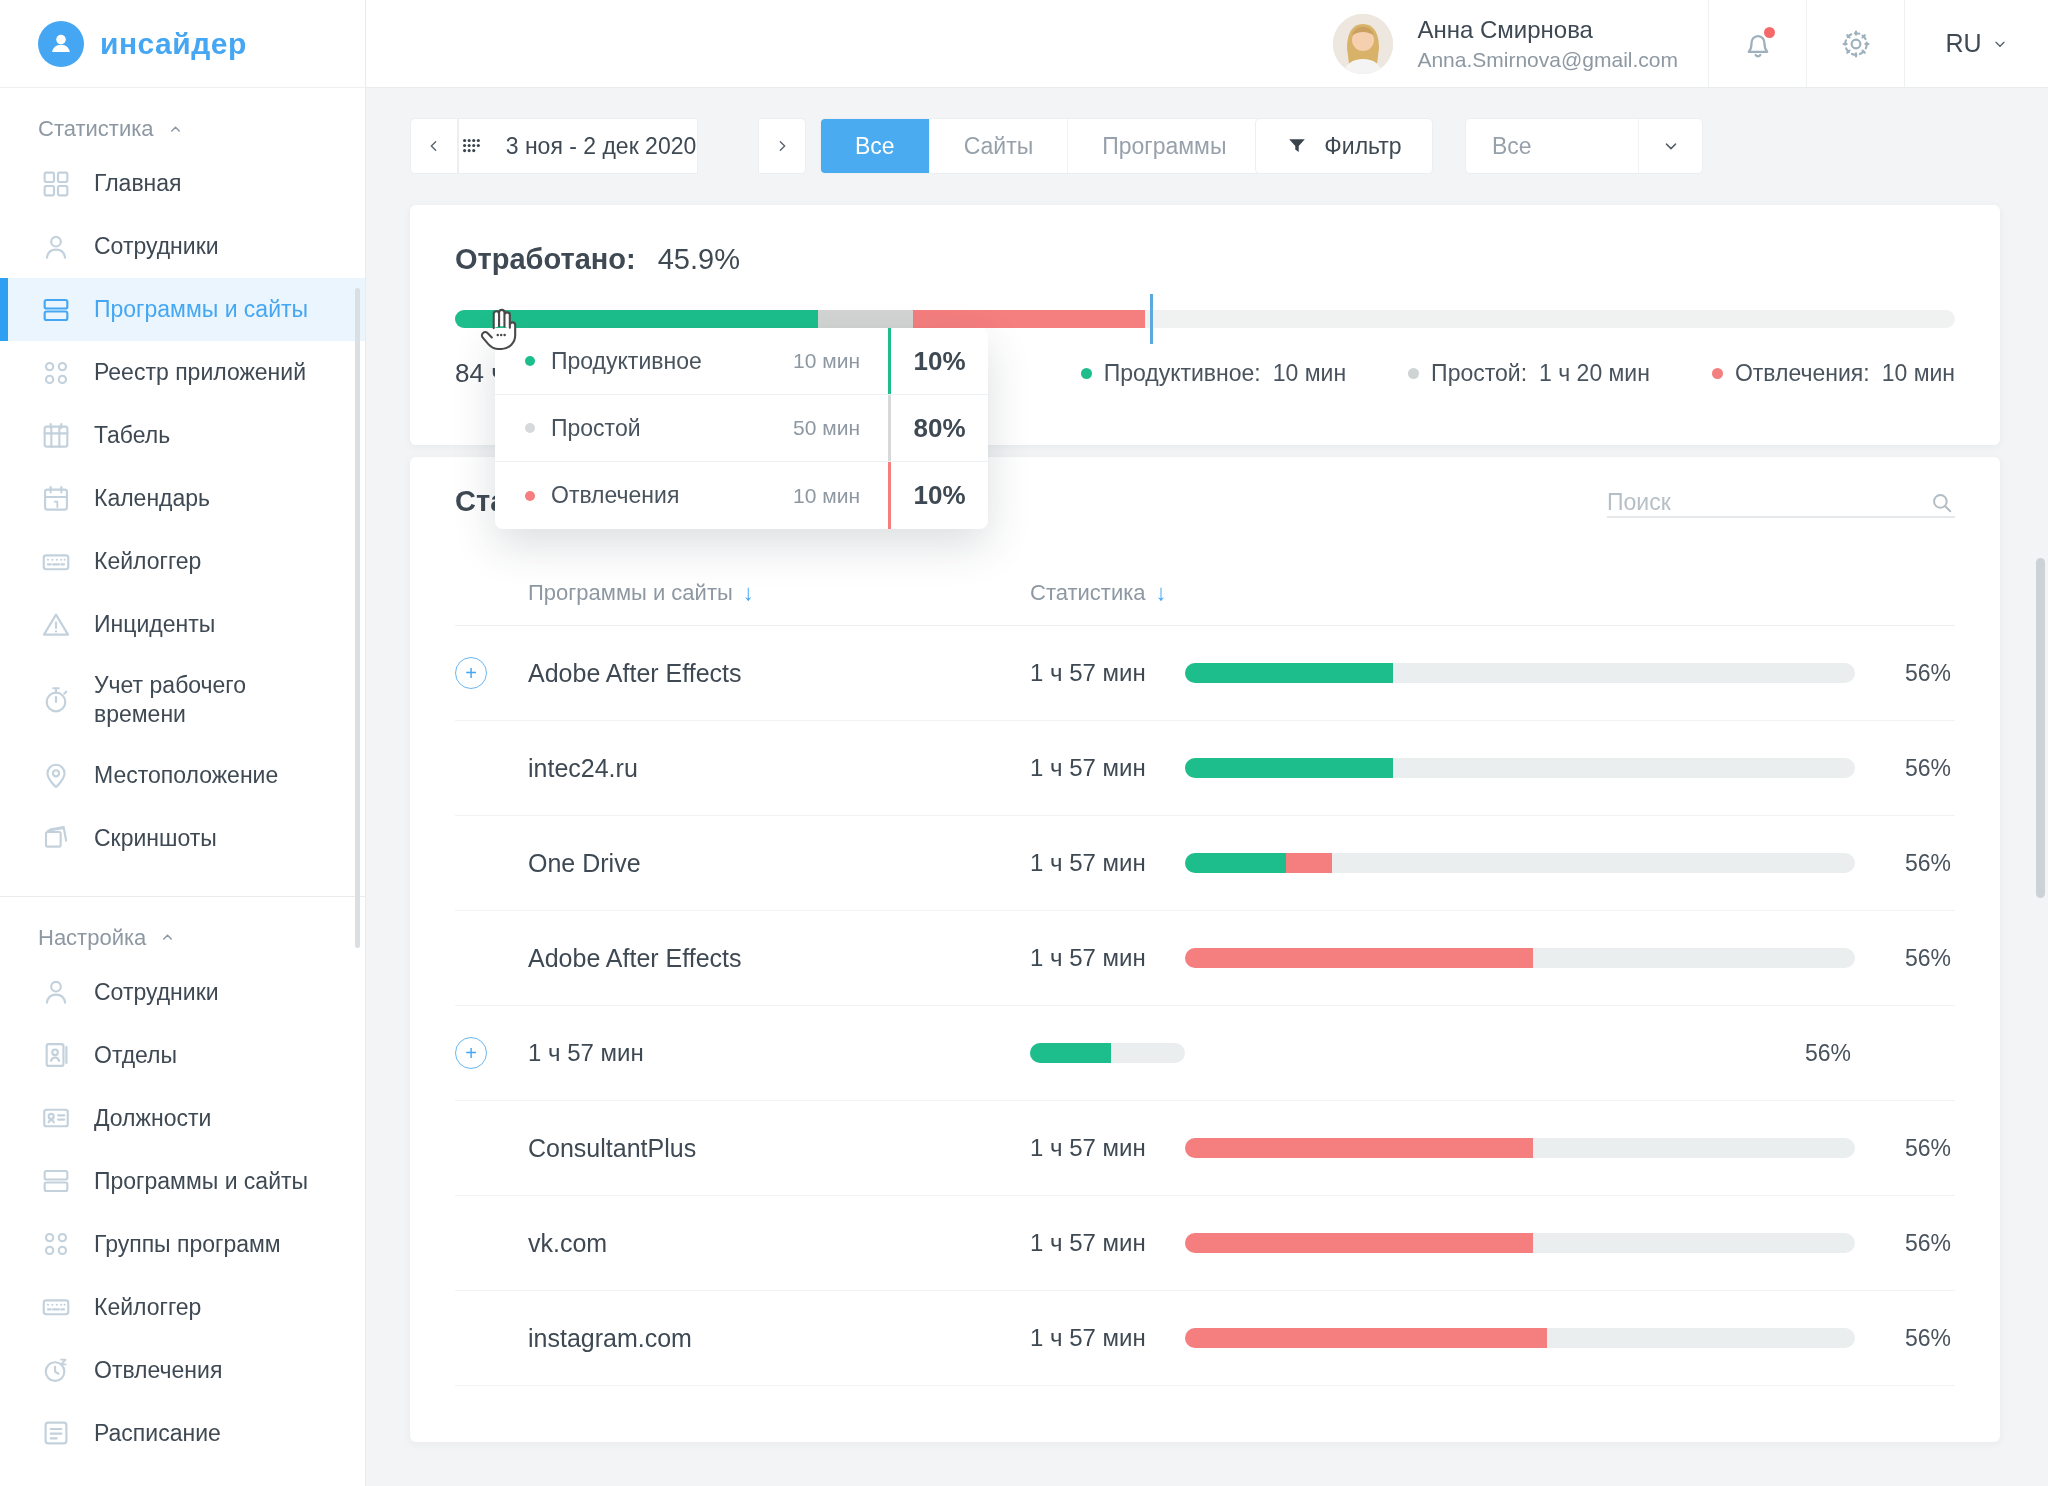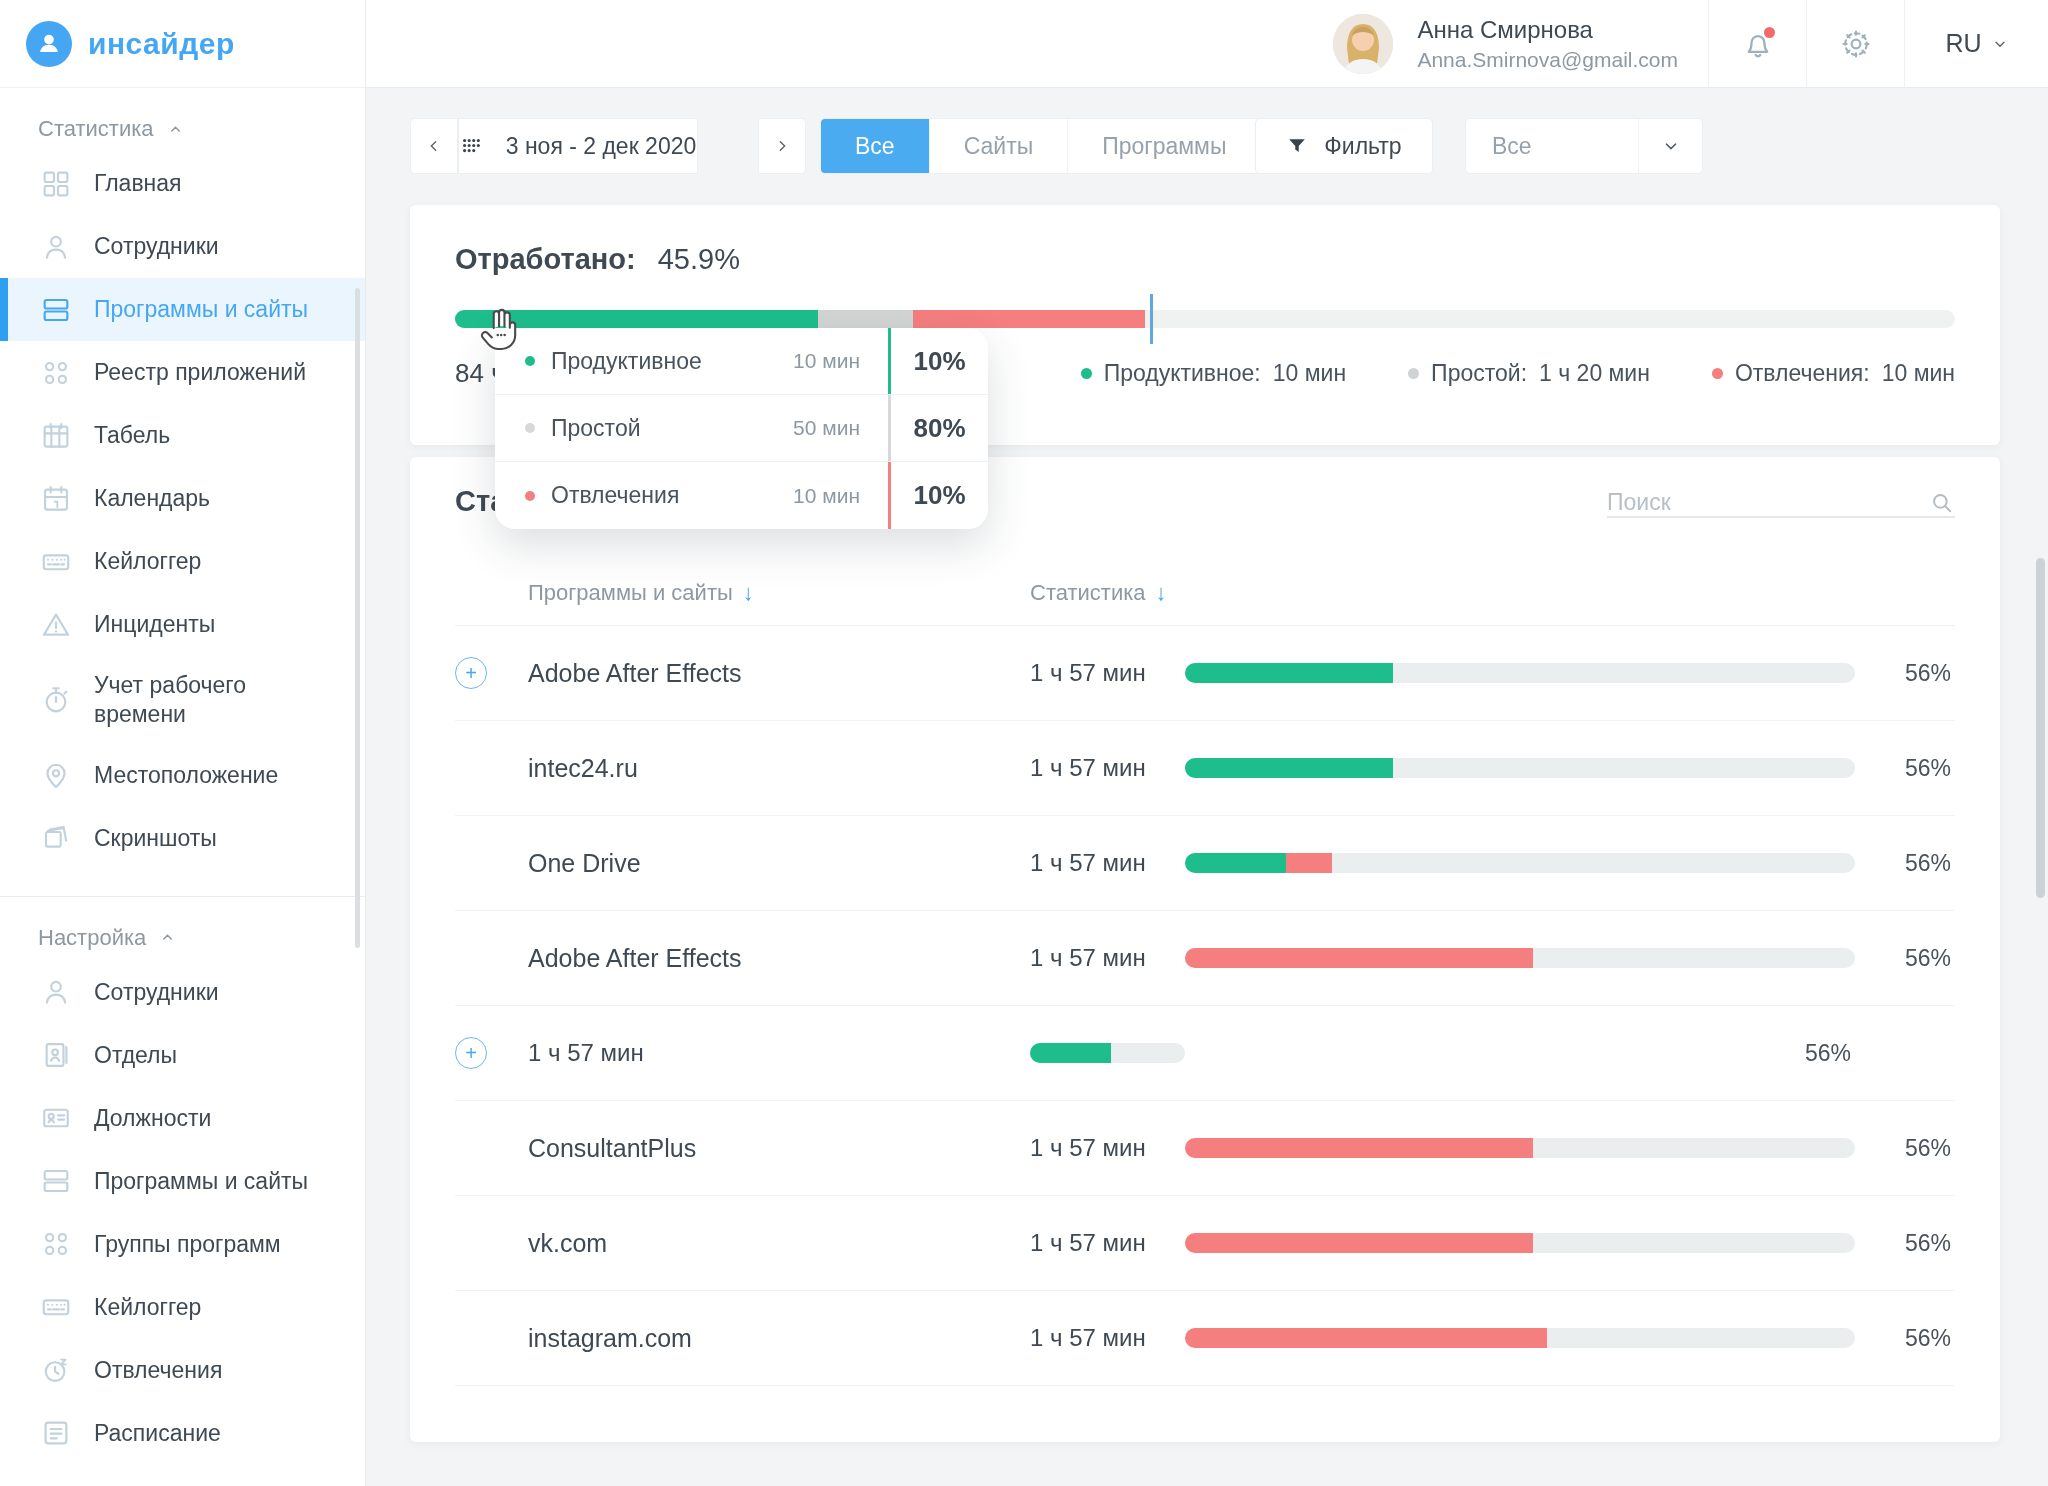--- a/index.html
+++ b/index.html
@@ -5,21 +5,21 @@
   * { margin:0; padding:0; box-sizing:border-box; }
   html,body { width:2048px; height:1486px; overflow:hidden; }
   body {
     font-family:"Liberation Sans", sans-serif;
     background:#f2f4f5; color:#3e4953; position:relative;
     -webkit-font-smoothing:antialiased;
   }
   
   .sidebar { position:absolute; left:0; top:0; width:366px; height:1486px;
     background:#ffffff; border-right:1px solid #e9eced; z-index:5; }
-  .logo-row { height:88px; display:flex; align-items:center; padding-left:26px; gap:16px;
+  .logo-row { height:88px; display:flex; align-items:center; padding-left:38px; gap:16px;
     border-bottom:1px solid #eef1f2; }
   .logo-badge { width:46px; height:46px; border-radius:50%; background:#45a7f3;
     display:flex; align-items:center; justify-content:center; }
   .brand-name { font-size:30px; font-weight:600; color:#45a7f3; letter-spacing:.5px; }
   .side-section { padding-top:28px; }
   .side-section-head { display:flex; align-items:center; gap:14px; padding:0 0 10px 38px;
     font-size:22px; color:#8d98a2; }
   .side-items { list-style:none; }
   .side-item { display:flex; align-items:center; gap:22px; padding:15px 20px 15px 40px;
     font-size:23px; color:#3e4953; cursor:pointer; position:relative; min-height:63px; }
@@ -79,21 +79,21 @@
   .bar-track { position:absolute; inset:0; background:#f0f2f2; border-radius:9px; display:flex; overflow:hidden; }
   .bar-seg { height:100%; }
   .bar-marker { position:absolute; top:-16px; width:3px; height:50px; background:#5da9de; }
   .sum-bottom { margin-top:30px; display:flex; align-items:center; }
   .sum-total { font-size:26px; color:#3e4953; }
   .legend { margin-left:auto; display:flex; gap:62px; }
   .legend-item { display:flex; align-items:center; gap:12px; font-size:23px; color:#49535d; }
   .ldot { width:11px; height:11px; border-radius:50%; }
   
   .tooltip { position:absolute; left:495px; top:328px; width:493px; z-index:30;
-    background:#fff; border-radius:20px; box-shadow:0 16px 44px rgba(40,52,64,.16); overflow:hidden; }
+    background:#fff; border-radius:8px; box-shadow:0 16px 44px rgba(40,52,64,.16); overflow:hidden; }
   .tt-row { display:flex; align-items:stretch; height:67px; border-bottom:1px solid #eef1f3; }
   .tt-row:last-child { border-bottom:none; }
   .tt-left { flex:1; display:flex; align-items:center; gap:16px; padding-left:30px; }
   .tt-dot { width:10px; height:10px; border-radius:50%; }
   .tt-label { font-size:23px; color:#49535d; }
   .tt-val { margin-left:auto; padding-right:28px; font-size:21px; color:#8d98a2; }
   .tt-pct { width:100px; display:flex; align-items:center; justify-content:center;
     font-size:26px; font-weight:600; color:#3e4953; border-left:3px solid transparent; }
   .cursor-hand { position:absolute; left:478px; top:304px; width:46px; height:52px; z-index:40; }
   

